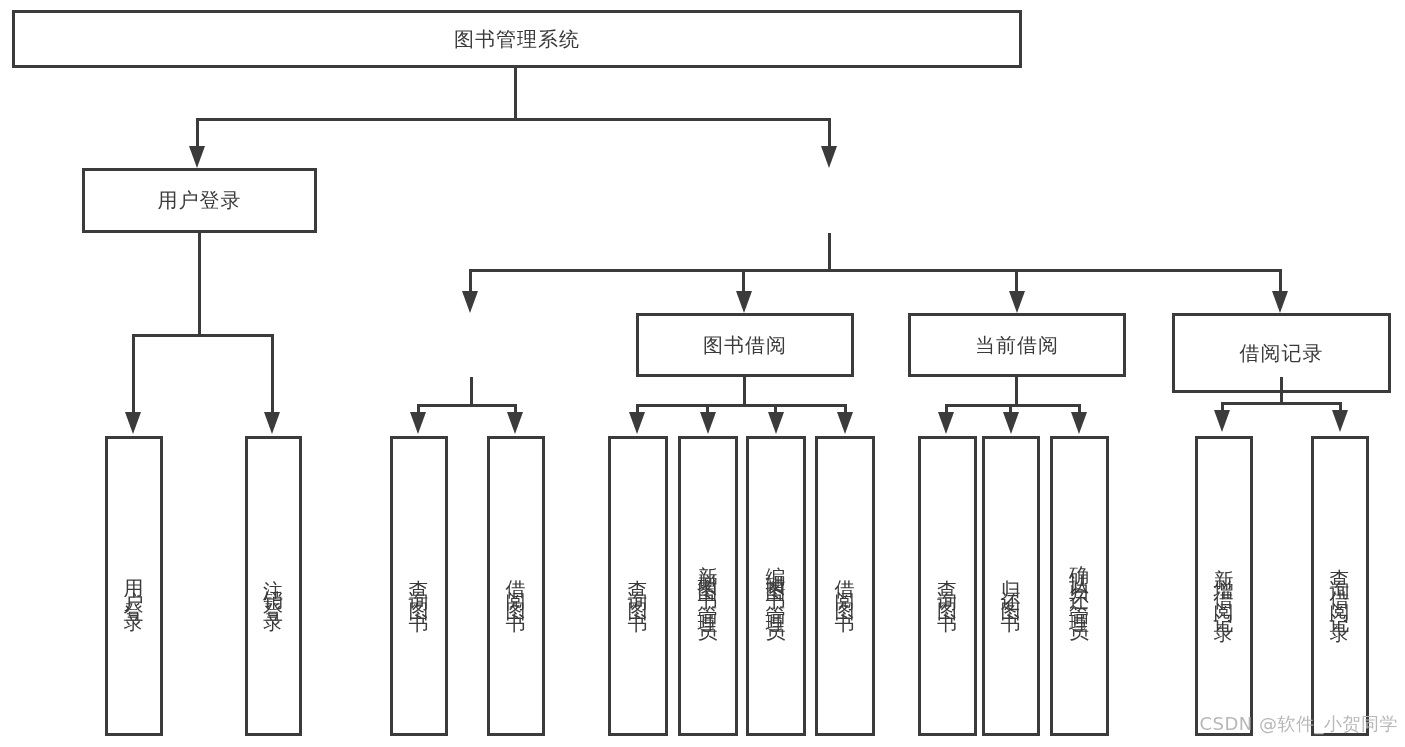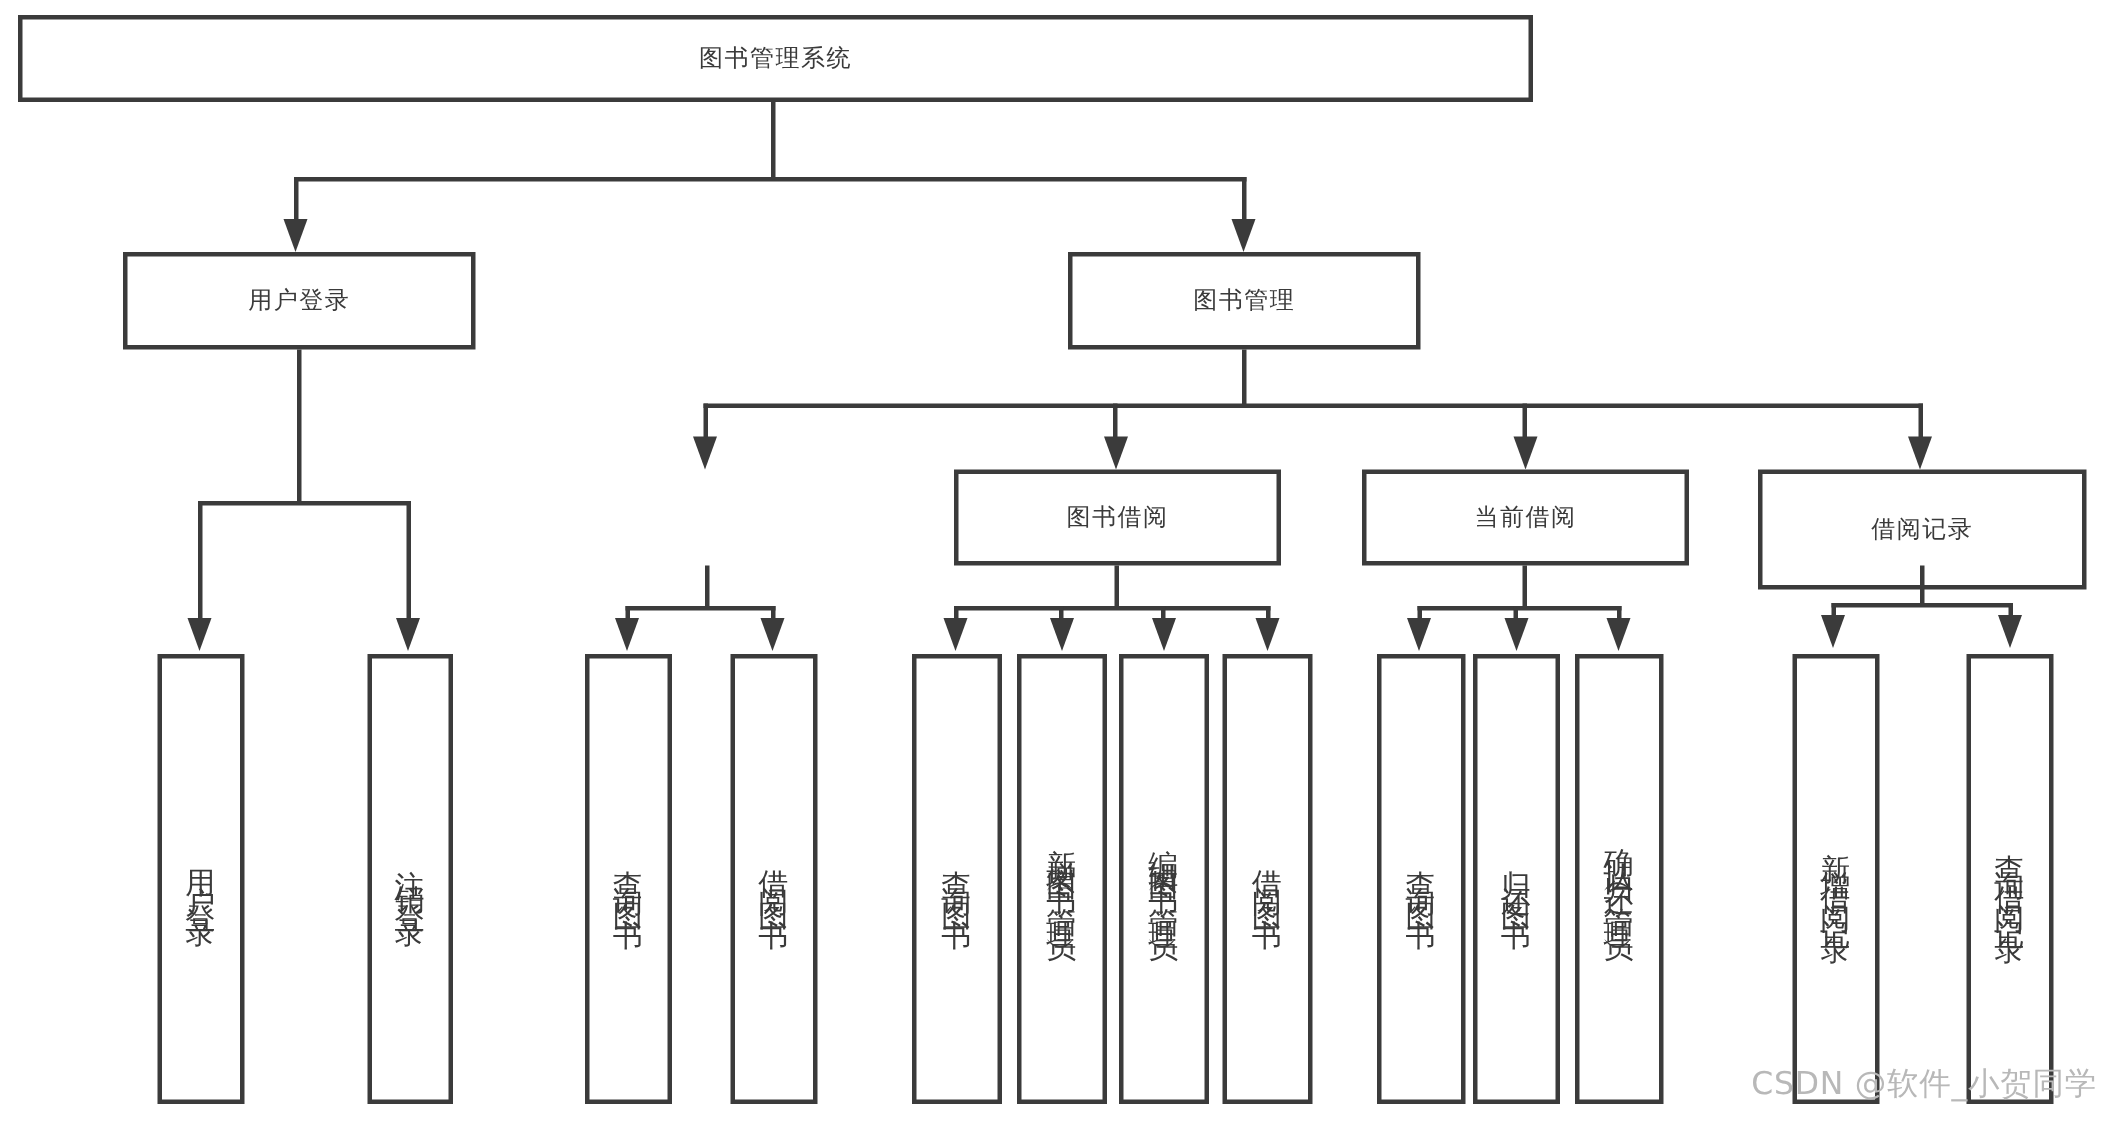--- a/index.html
+++ b/index.html
@@ -17,21 +17,21 @@
   }
   .box {
     position: absolute;
     border: 3px solid var(--line-color, #3b3b3b);
     background: #ffffff;
     display: flex;
     align-items: center;
     justify-content: center;
   }
   .box .label {
-    font-size: 16px;
+    font-size: 20px;
     letter-spacing: 1px;
     color: var(--text-color, #3a3a3a);
     white-space: nowrap;
   }
   .box .vlabel {
     writing-mode: vertical-rl;
     text-orientation: mixed;
     font-size: 20px;
     line-height: 1;
     letter-spacing: 11px;
@@ -44,21 +44,21 @@
     position: absolute;
     width: 0; height: 0;
     border-left: 8px solid transparent;
     border-right: 8px solid transparent;
     border-top: 22px solid var(--line-color, #3b3b3b);
   }
   .watermark {
     position: absolute;
     right: 7px;
     bottom: 11px;
-    font-size: 21px;
+    font-size: 18px;
     letter-spacing: 0.5px;
     color: var(--wm-color, #b8b8b8);
     z-index: 5;
     white-space: nowrap;
   }
 </style>
 </head>
 <body>
 
 <div class="canvas">
@@ -69,23 +69,20 @@
 
   <div class="vline" style="left:514px; top:67px; height:53px;"></div>
   <div class="hline" style="left:196px; top:118px; width:635px;"></div>
   <div class="vline" style="left:196px; top:118px; height:30px;"></div>
   <div class="arrowhead" style="left:189px; top:146px;"></div>
   <div class="vline" style="left:828px; top:118px; height:30px;"></div>
   <div class="arrowhead" style="left:821px; top:146px;"></div>
 
   <div class="box" style="left:82px; top:168px; width:235px; height:65px;">
     <span class="label">用户登录</span>
-  </div>
-  <div class="box" style="left:712px; top:168px; width:235px; height:65px;">
-    <span class="label">图书管理</span>
   </div>
 
   <div class="vline" style="left:198px; top:233px; height:103px;"></div>
   <div class="hline" style="left:132px; top:334px; width:142px;"></div>
   <div class="vline" style="left:132px; top:334px; height:78px;"></div>
   <div class="arrowhead" style="left:125px; top:412px;"></div>
   <div class="vline" style="left:271px; top:334px; height:78px;"></div>
   <div class="arrowhead" style="left:264px; top:412px;"></div>
 
   <div class="vline" style="left:828px; top:233px; height:38px;"></div>

